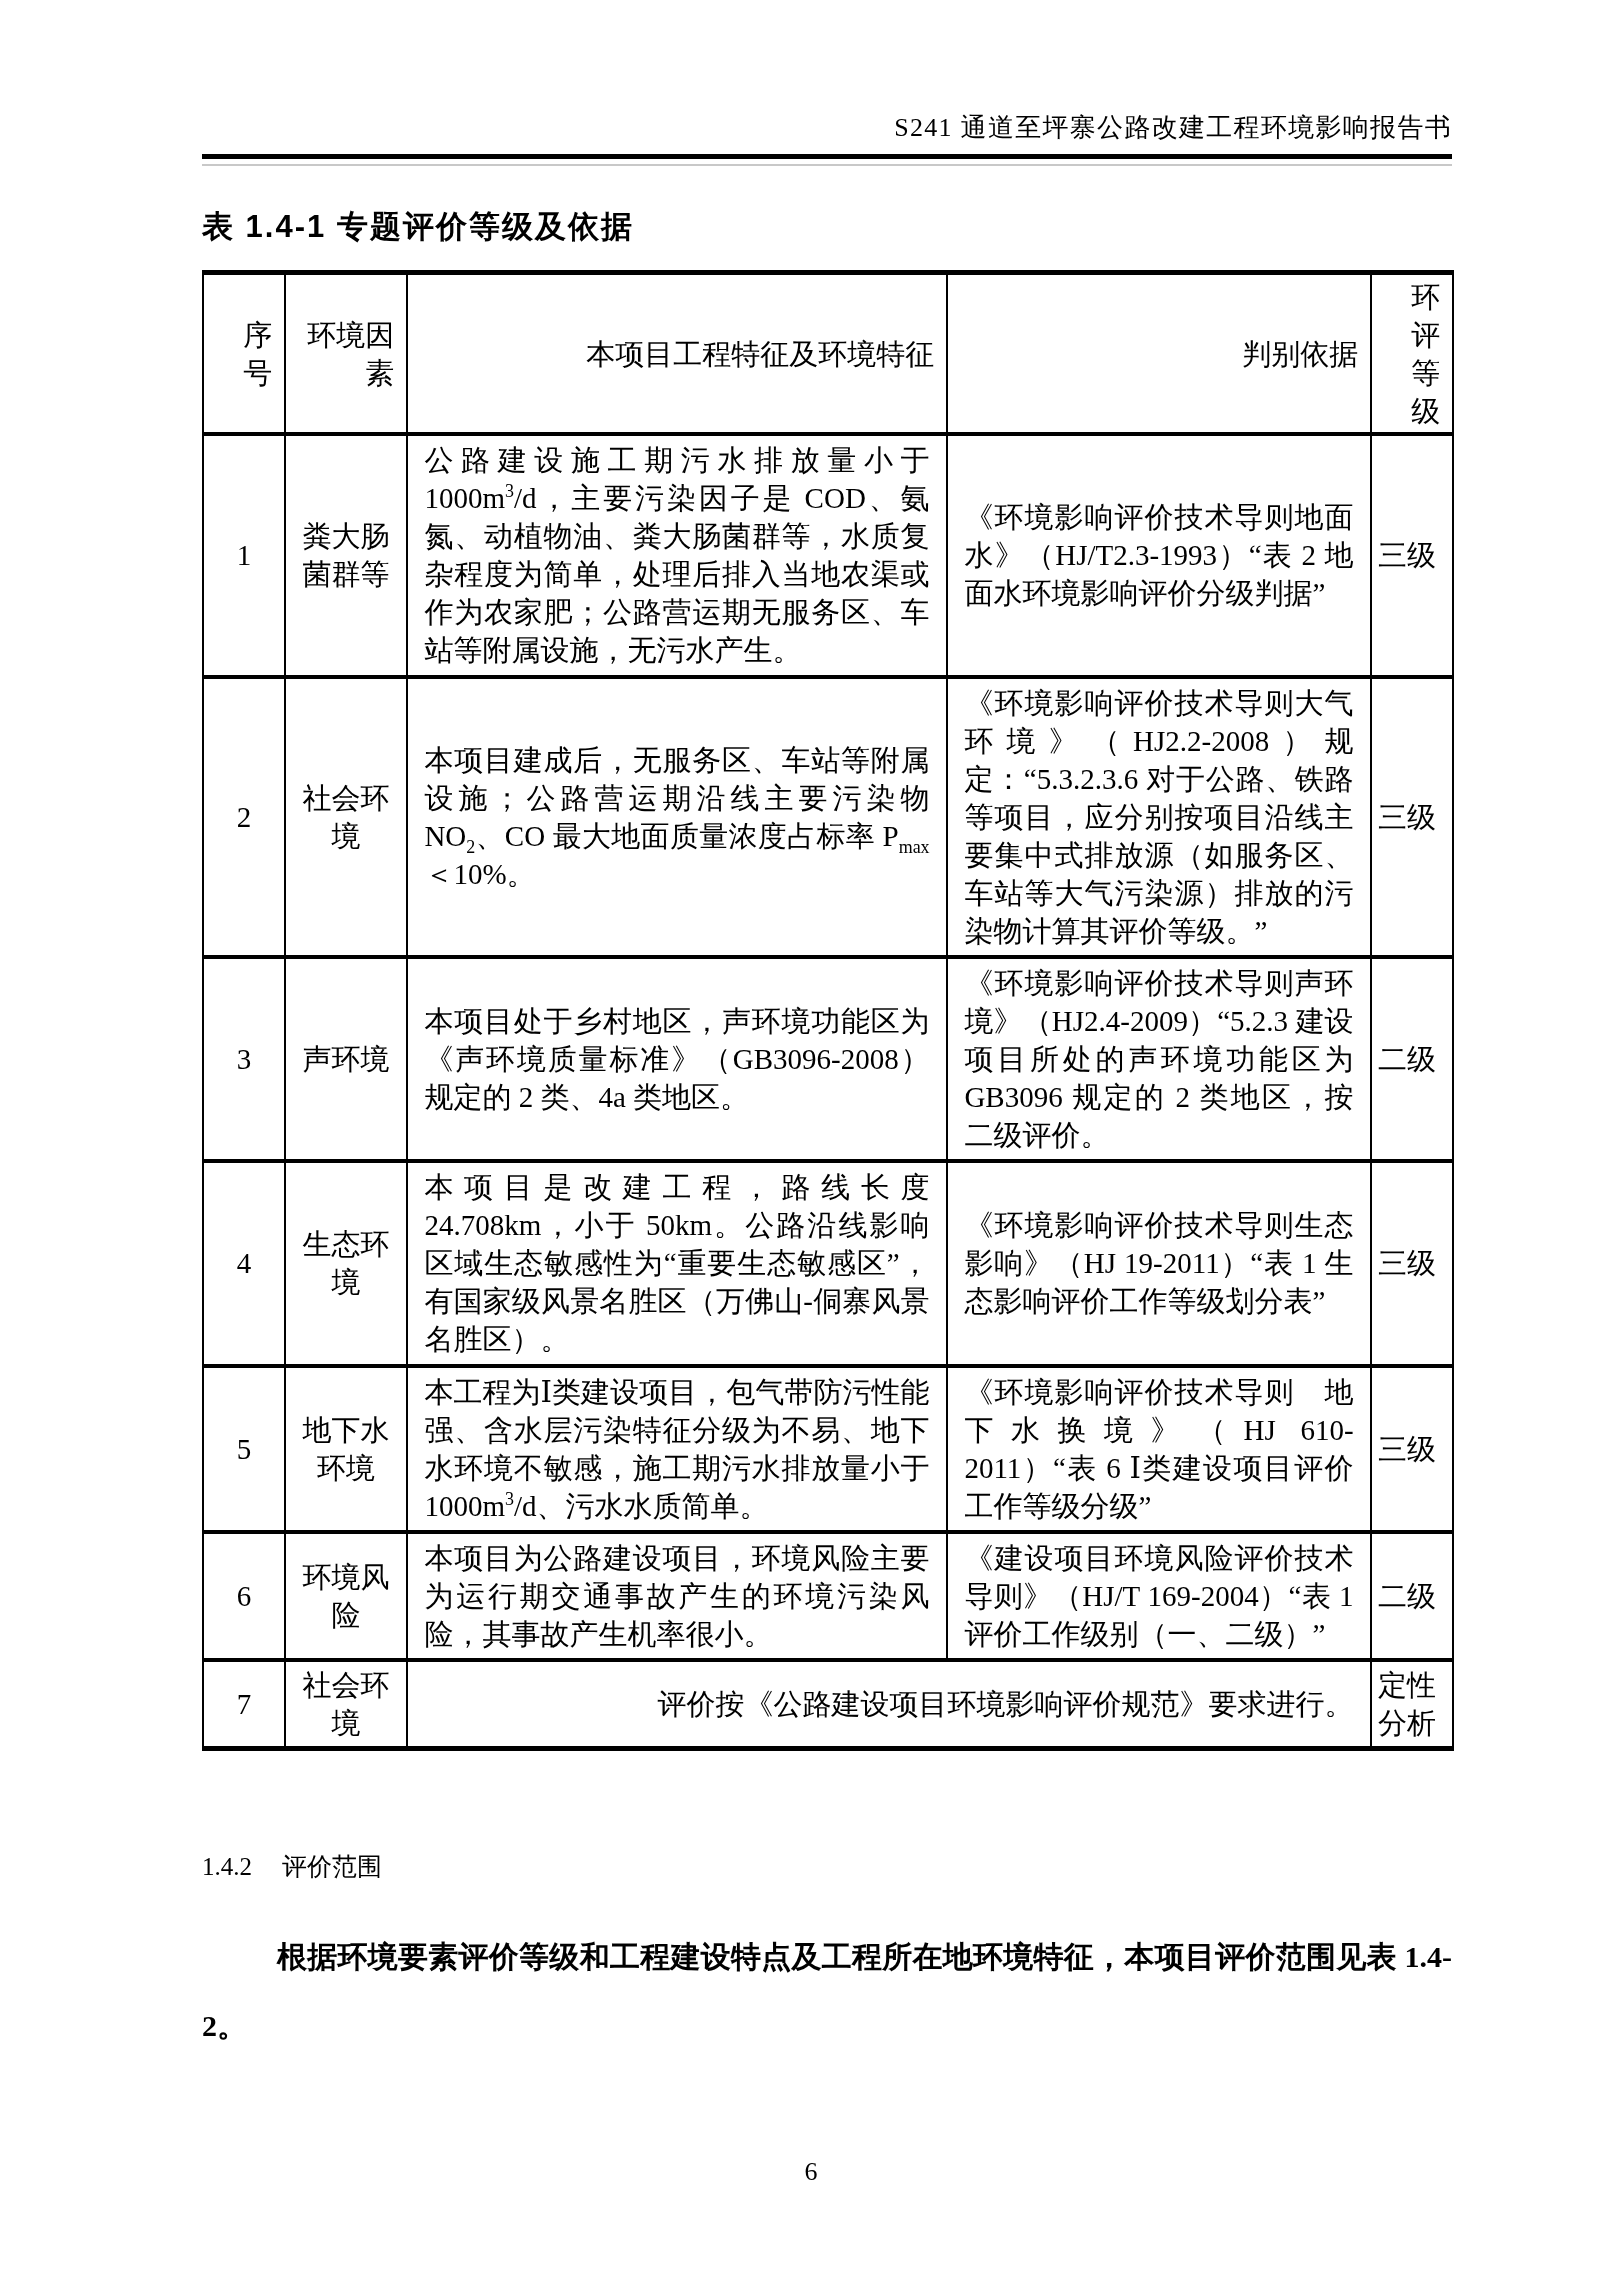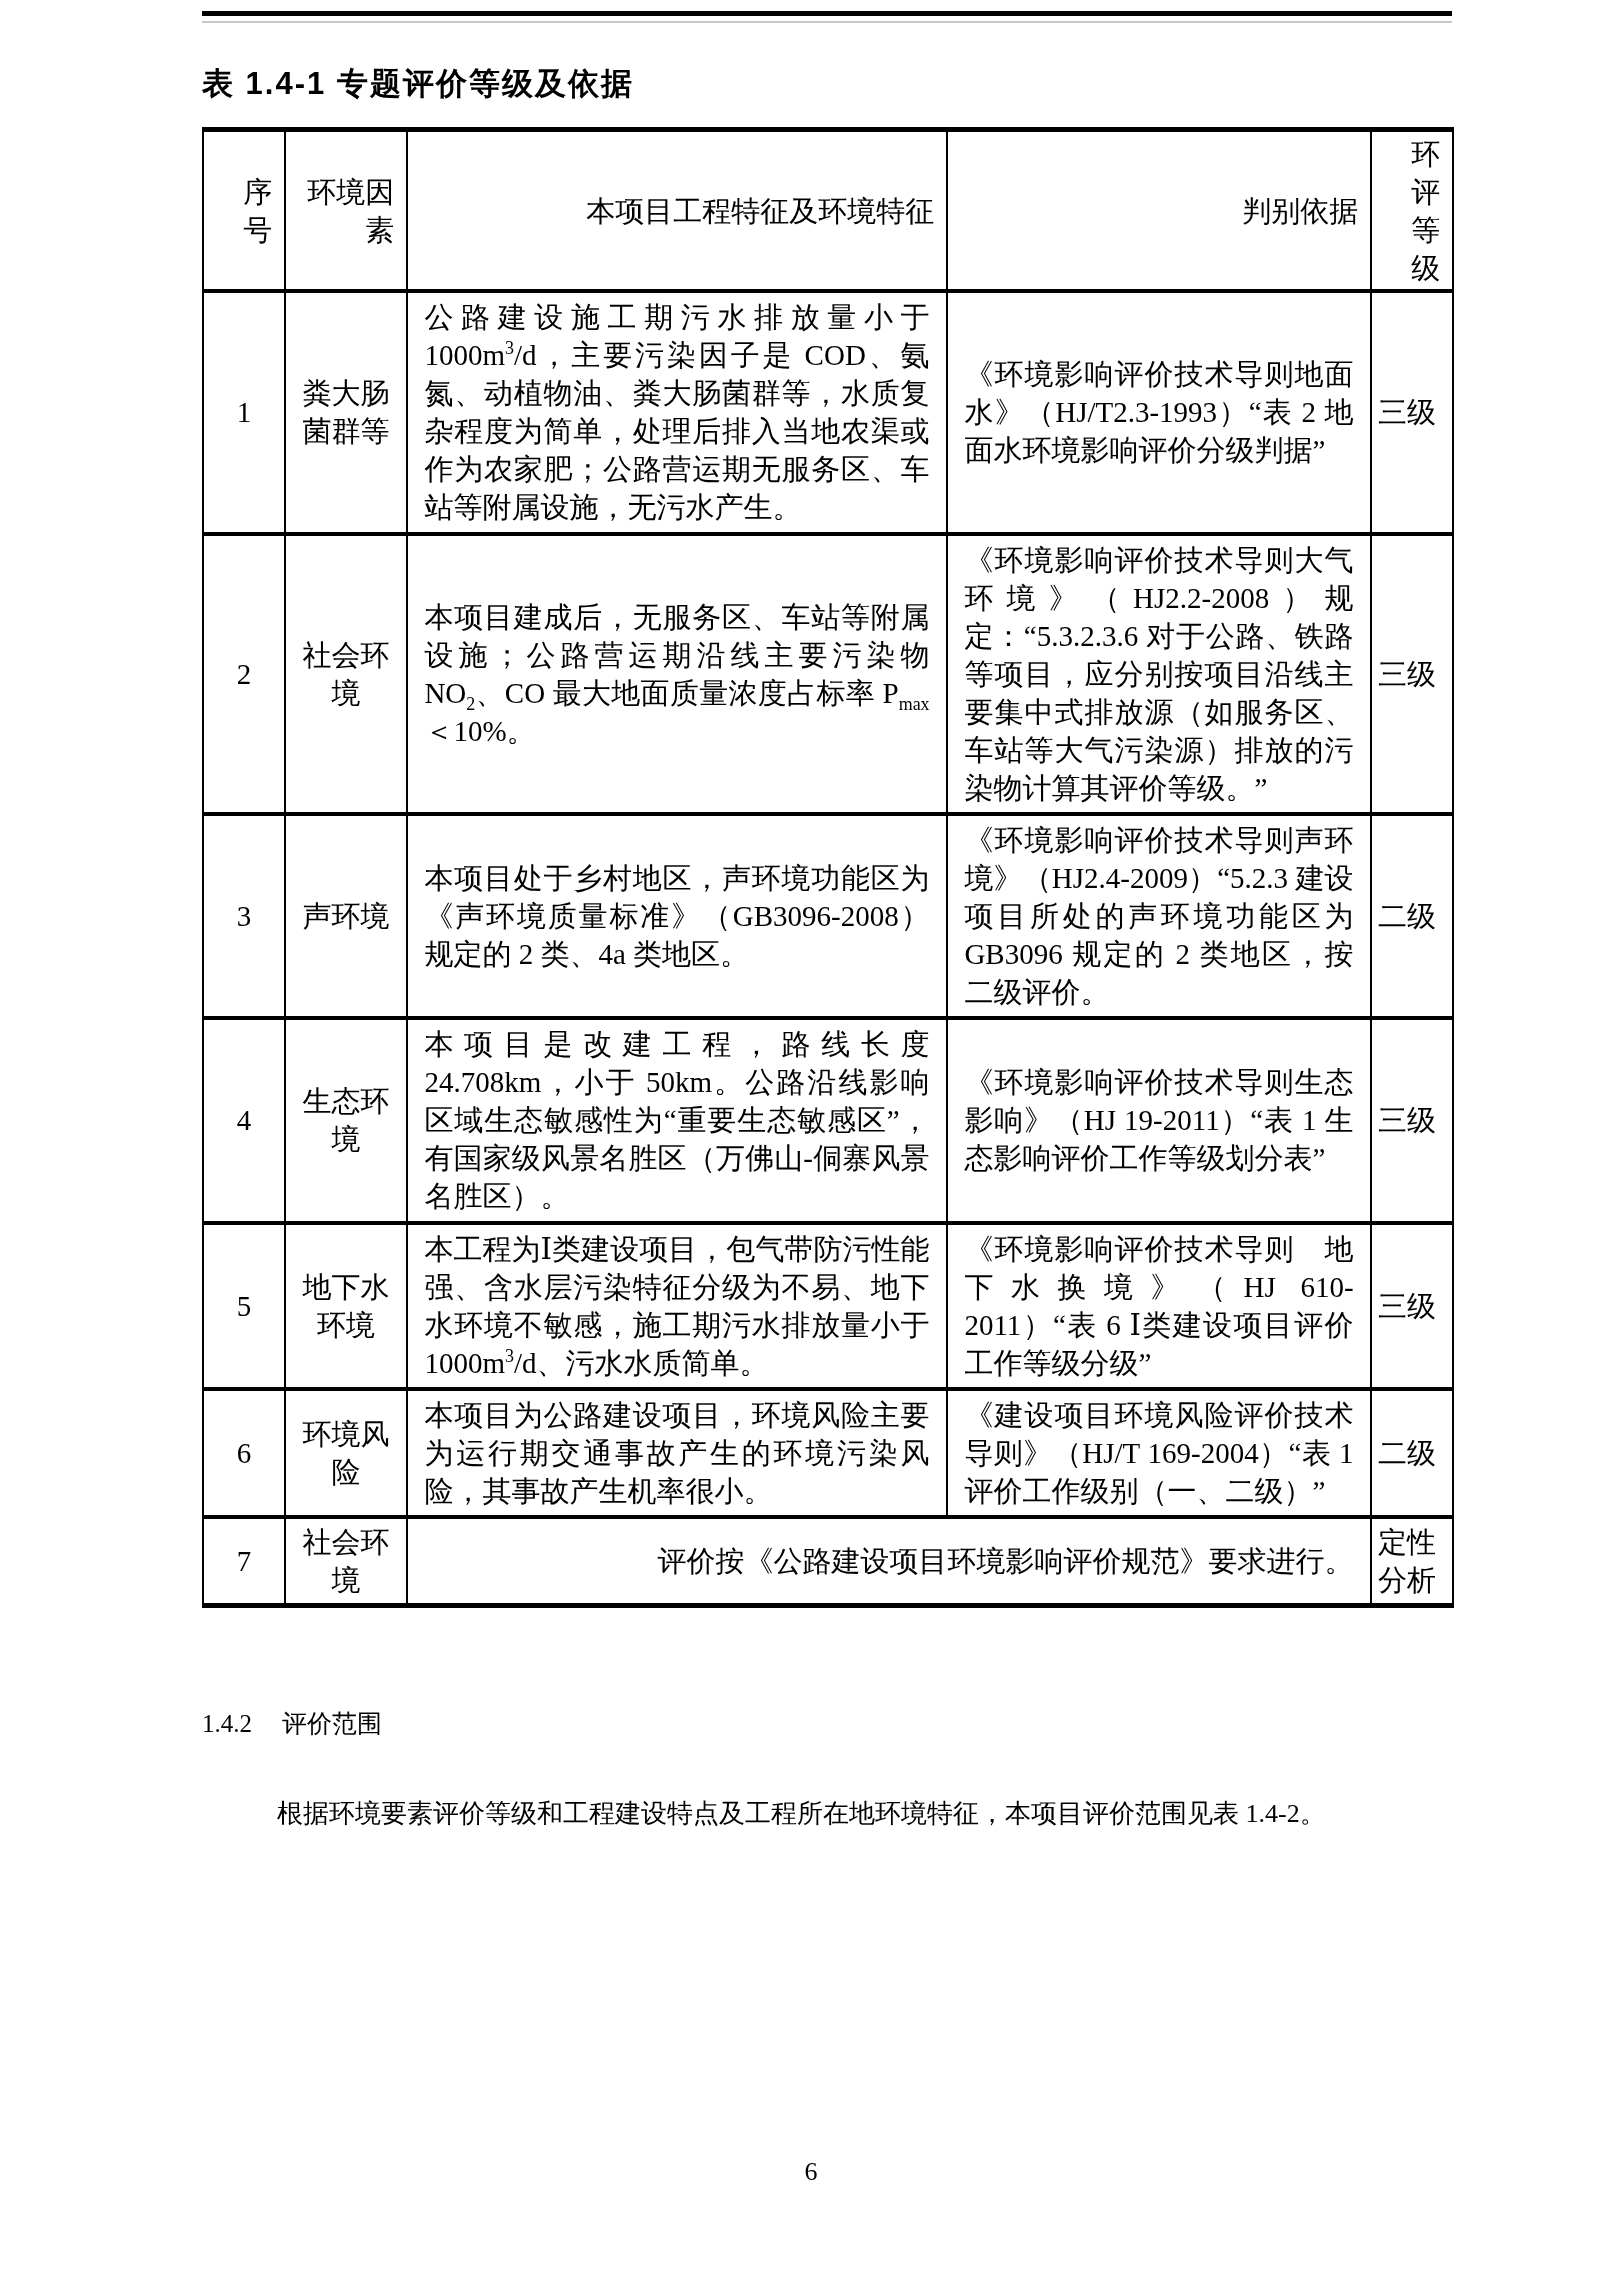--- a/index.html
+++ b/index.html
@@ -97,41 +97,45 @@
   .section-heading {
     margin-top: 97px;
     font-size: 25px;
     line-height: 37px;
   }
   .section-heading .sec-title {
     margin-left: 30px;
   }
   .body-paragraph {
     margin: 37px 0 0 0;
-    font-size: 26px;
+    font-size: 30px;
     line-height: 69px;
     text-align: justify;
     text-indent: 75px;
+    font-weight: bold;
   }
   
   .page-number {
     position: absolute;
     top: 2157px;
     left: 0;
     width: 1622px;
     text-align: center;
     font-size: 26px;
   }
 </style>
 </head>
 <body>
 
 <div class="page">
   <div class="content">
 
+    <div class="report-header">
+      <span>S241 通道至坪寨公路改建工程环境影响报告书</span>
+    </div>
     <div class="header-rule"></div>
     <div class="header-rule-ghost"></div>
 
     <div class="table-title">表 1.4-1 专题评价等级及依据</div>
 
     <table class="grade-table">
       <colgroup>
         <col style="width:82px">
         <col style="width:122px">
         <col style="width:540px">

